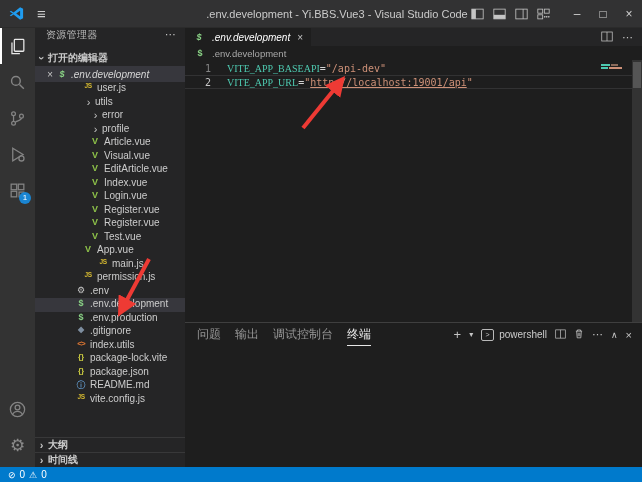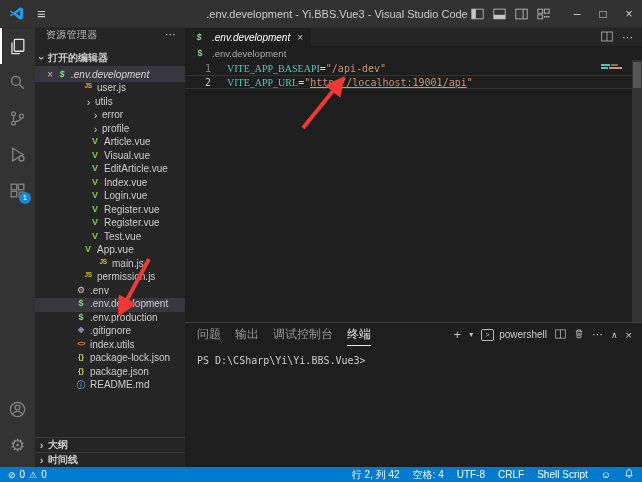--- a/index.html
+++ b/index.html
@@ -283,29 +283,33 @@
         <div class="tree-row" style="padding-left: 40px;">
           <span class="fi git">◆</span>
           <span class="tname">.gitignore</span>
         </div>
         <div class="tree-row" style="padding-left: 40px;">
           <span class="fi html">&lt;&gt;</span>
           <span class="tname">index.utils</span>
         </div>
         <div class="tree-row" style="padding-left: 40px;">
           <span class="fi json">{}</span>
-          <span class="tname">package-lock.json</span>
+          <span class="tname">package-lock.vite</span>
         </div>
         <div class="tree-row" style="padding-left: 40px;">
           <span class="fi json">{}</span>
           <span class="tname">package.json</span>
         </div>
         <div class="tree-row" style="padding-left: 40px;">
           <span class="fi info">ⓘ</span>
           <span class="tname">README.md</span>
+        </div>
+        <div class="tree-row" style="padding-left: 40px;">
+          <span class="fi js">JS</span>
+          <span class="tname">vite.config.js</span>
         </div>
       </div>
     <div class="sb-bottom">
       <div class="sb-sec">
         <span class="chev">›</span>
         <span>大纲</span>
       </div>
       <div class="sb-sec">
         <span class="chev">›</span>
         <span>时间线</span>
@@ -372,46 +376,31 @@
           <span><svg width="10" height="11" viewBox="0 0 12 14" fill="none" stroke="#c5c5c5">
                 <path d="M2 4 H10 M4 4 V2.5 H8 V4 M3 4 L3.7 12.5 H8.3 L9 4"></path>
                 <line x1="5" y1="6" x2="5" y2="10.5"></line>
                 <line x1="7" y1="6" x2="7" y2="10.5"></line>
               </svg></span>
           <span>⋯</span>
           <span style="font-size:9px;">∧</span>
           <span>×</span>
         </div>
       </div>
-      <div class="term">
-        <span>PS D:\CSharp\Yi\Yi.BBS.Vue3&gt;</span>
-      </div>
     </div>
   </div>
 </div>
 
 <div class="statusbar">
   <div class="sb-left">
     <span style="font-size:9px;">⊘</span>
     <span>0</span>
     <span style="font-size:9px;">⚠</span>
     <span>0</span>
   </div>
-  <div class="sb-right">
-      <span class="sb-item">行 2, 列 42</span>
-      <span class="sb-item">空格: 4</span>
-      <span class="sb-item">UTF-8</span>
-      <span class="sb-item">CRLF</span>
-      <span class="sb-item">Shell Script</span>
-      <span>☺</span>
-      <span><svg width="10" height="11" viewBox="0 0 12 14" fill="none" stroke="#fff" stroke-width="1.2">
-          <path d="M2 10 C3 9 3 7.5 3 6 C3 3.5 4.3 2 6 2 C7.7 2 9 3.5 9 6 C9 7.5 9 9 10 10 Z"></path>
-          <path d="M5 11.5 A1.2 1.2 0 0 0 7 11.5"></path>
-        </svg></span>
-    </div>
 </div>
 
 <svg class="overlay" width="642" height="482">
   <defs>
     <marker id="ah" markerWidth="5" markerHeight="5" refX="3.4" refY="2.5" orient="auto">
       <path d="M0,0 L5,2.5 L0,5 Z" fill="#ee3a34"></path>
     </marker>
   </defs>
   <line x1="303" y1="128" x2="341" y2="81" stroke="#ee3a34" stroke-width="4" marker-end="url(#ah)"></line>
   <line x1="149" y1="259" x2="121" y2="311" stroke="#ee3a34" stroke-width="4" marker-end="url(#ah)"></line>

